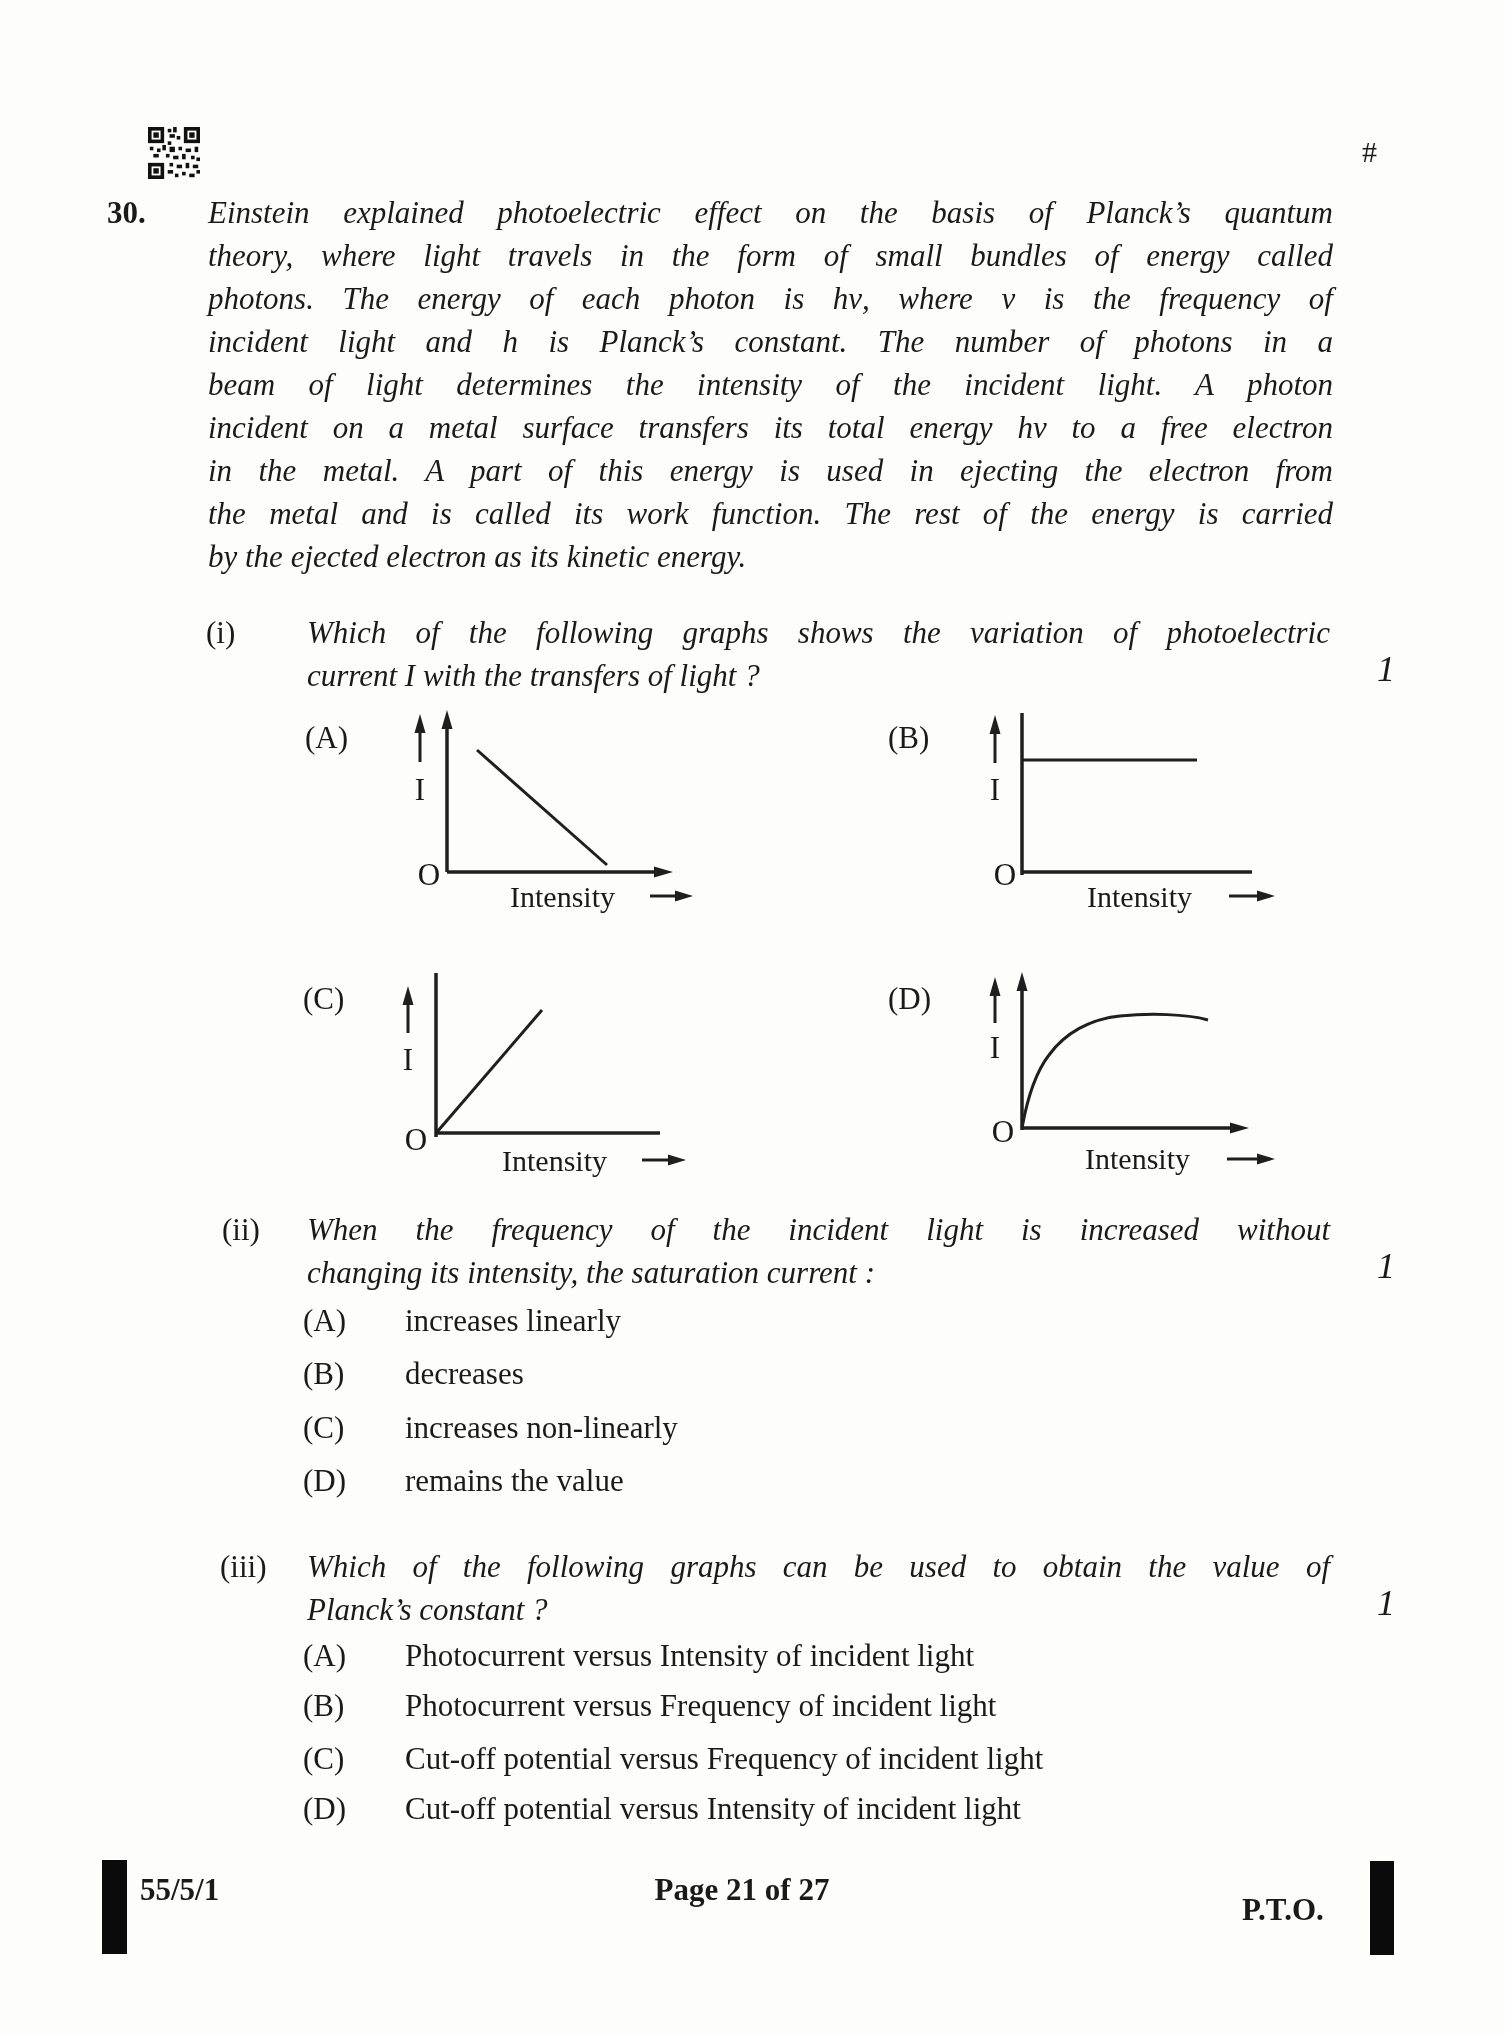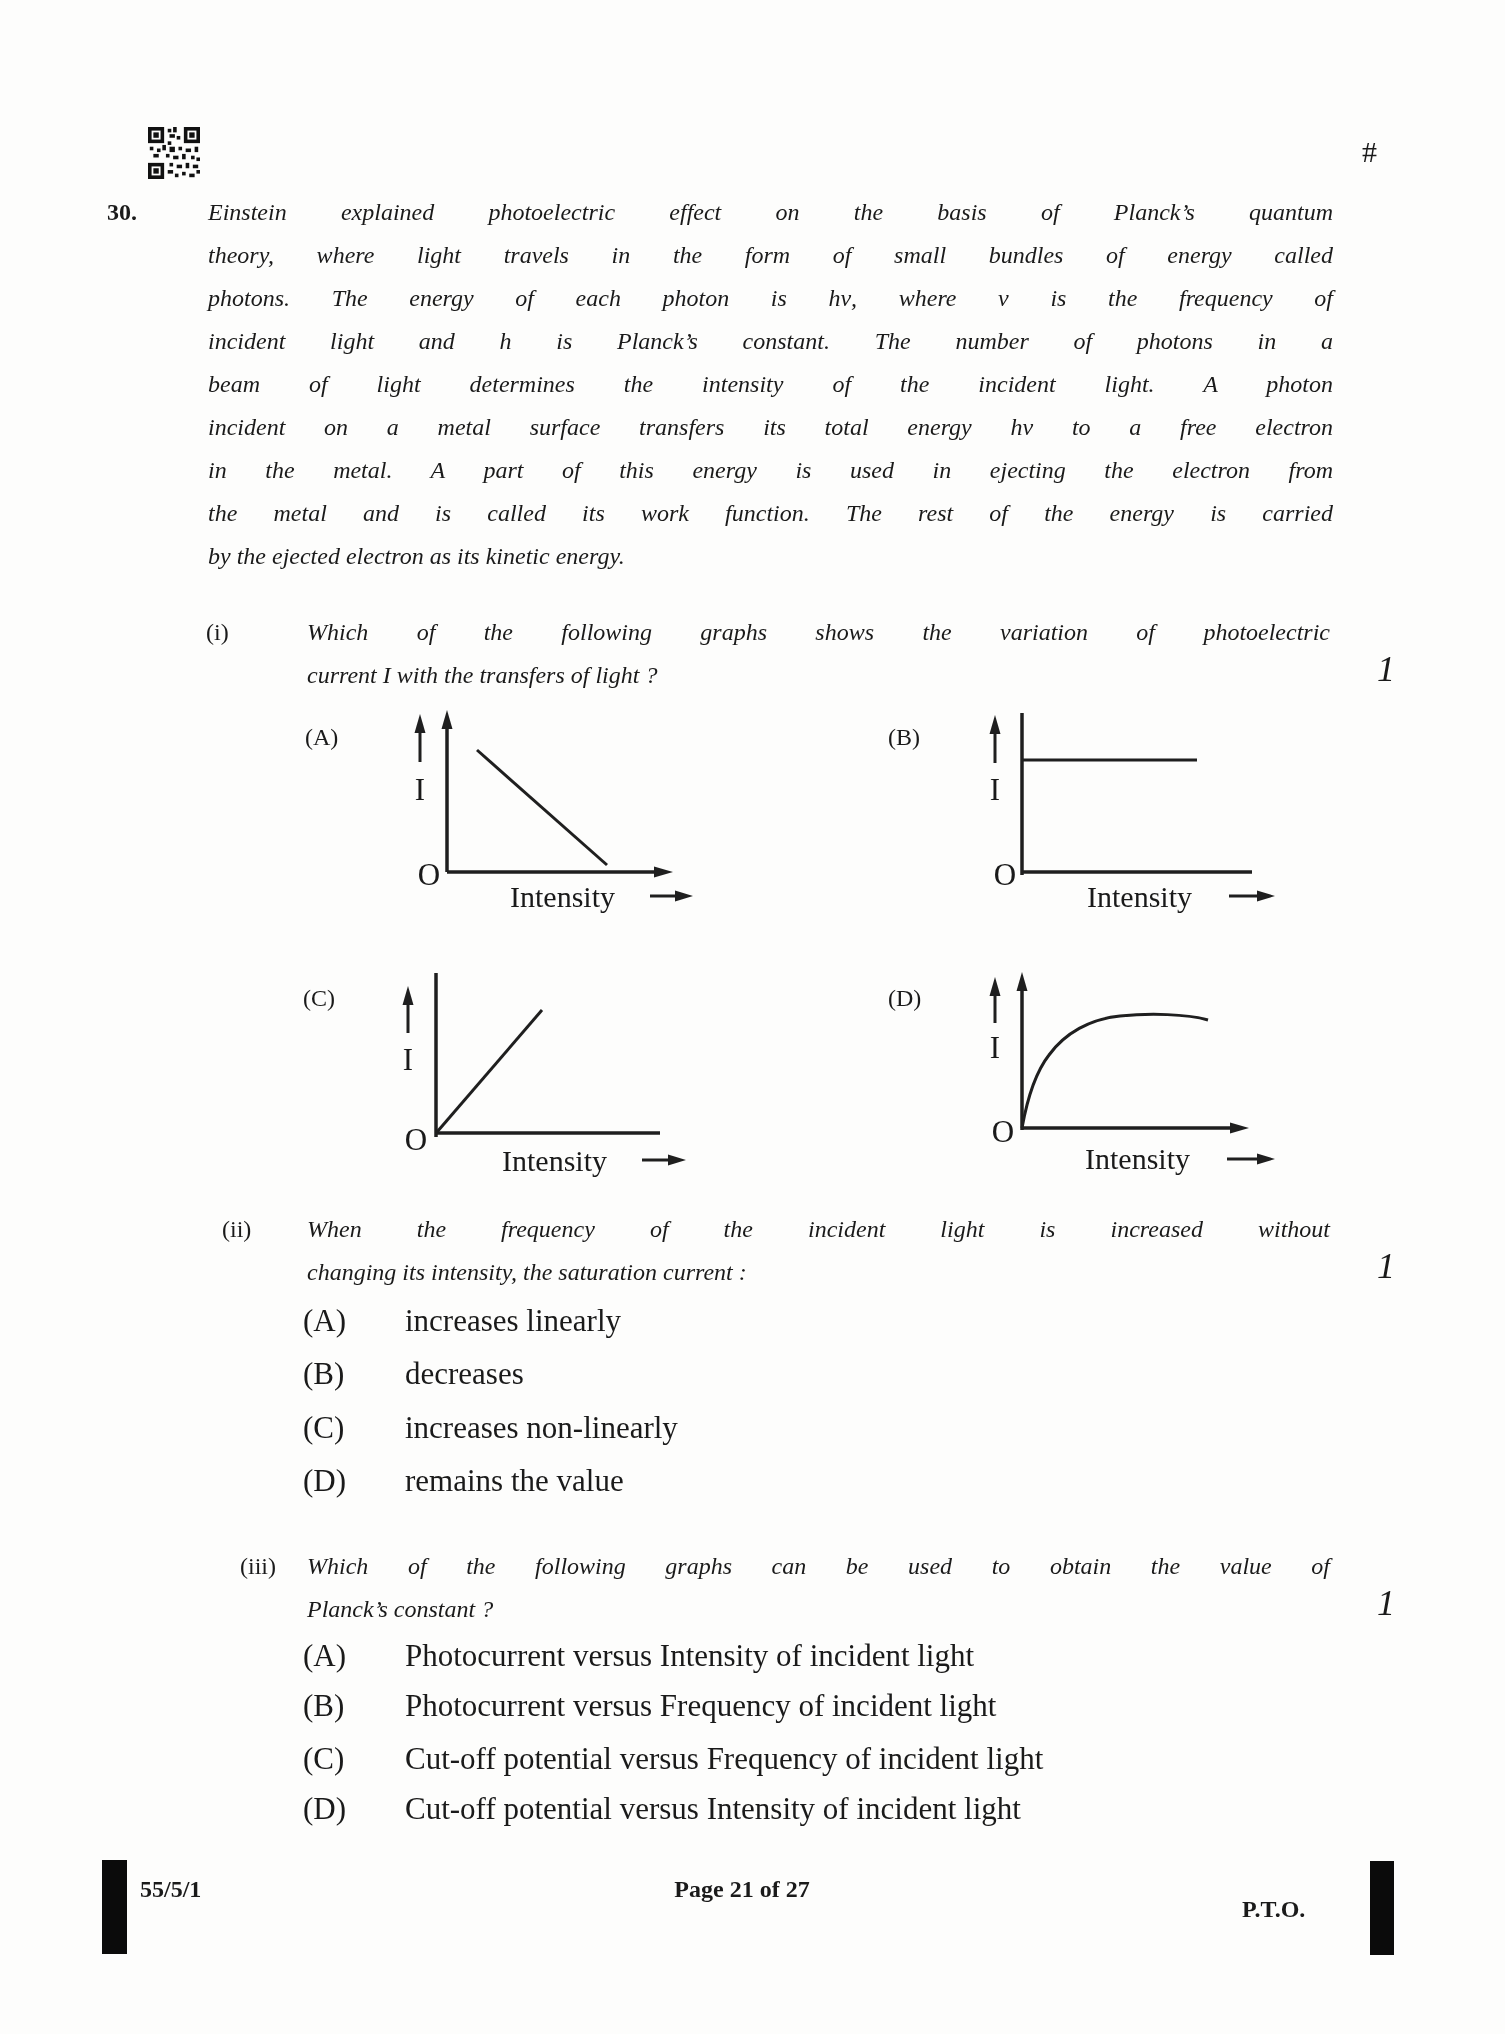--- a/index.html
+++ b/index.html
@@ -6,21 +6,21 @@
   .sheet{
     position:relative;
     width:1505px;height:2034px;
     margin:0 auto;
     background:#fdfdfc;
     font-family:"Liberation Serif","DejaVu Serif",serif;
     color:#1a1a1a;
     overflow:hidden;
   }
   .abs{position:absolute;}
-  .body-txt{font-size:24px;line-height:43px;}
+  .body-txt{font-size:31px;line-height:43px;}
   .bold{font-weight:bold;}
   .jlines div{
     text-align:justify;
     text-align-last:justify;
     font-style:italic;
     -moz-text-align-last:justify;
   }
   .jlines div.last{text-align-last:left;}
   .marks{
     font-size:36px;font-style:italic;line-height:43px;
@@ -174,21 +174,21 @@
 
   <div class="abs opt-letter" style="left:303px;top:1299px;">(A)</div>
   <div class="abs opt-text" style="left:405px;top:1299px;">increases linearly</div>
   <div class="abs opt-letter" style="left:303px;top:1352px;">(B)</div>
   <div class="abs opt-text" style="left:405px;top:1352px;">decreases</div>
   <div class="abs opt-letter" style="left:303px;top:1406px;">(C)</div>
   <div class="abs opt-text" style="left:405px;top:1406px;">increases non-linearly</div>
   <div class="abs opt-letter" style="left:303px;top:1459px;">(D)</div>
   <div class="abs opt-text" style="left:405px;top:1459px;">remains the value</div>
 
-  <div class="abs body-txt" style="left:220px;top:1545px;margin-left:20px;">(iii)</div>
+  <div class="abs body-txt" style="left:220px;top:1545px;">(iii)</div>
   <div class="abs body-txt jlines" style="left:307px;top:1545px;width:1023px;">
     <div>Which of the following graphs can be used to obtain the value of</div>
     <div class="last">Planck’s constant ?</div>
   </div>
   <div class="abs marks" style="left:1355px;top:1582px;">1</div>
 
   <div class="abs opt-letter" style="left:303px;top:1634px;">(A)</div>
   <div class="abs opt-text" style="left:405px;top:1634px;">Photocurrent versus Intensity of incident light</div>
   <div class="abs opt-letter" style="left:303px;top:1684px;">(B)</div>
   <div class="abs opt-text" style="left:405px;top:1684px;">Photocurrent versus Frequency of incident light</div>

